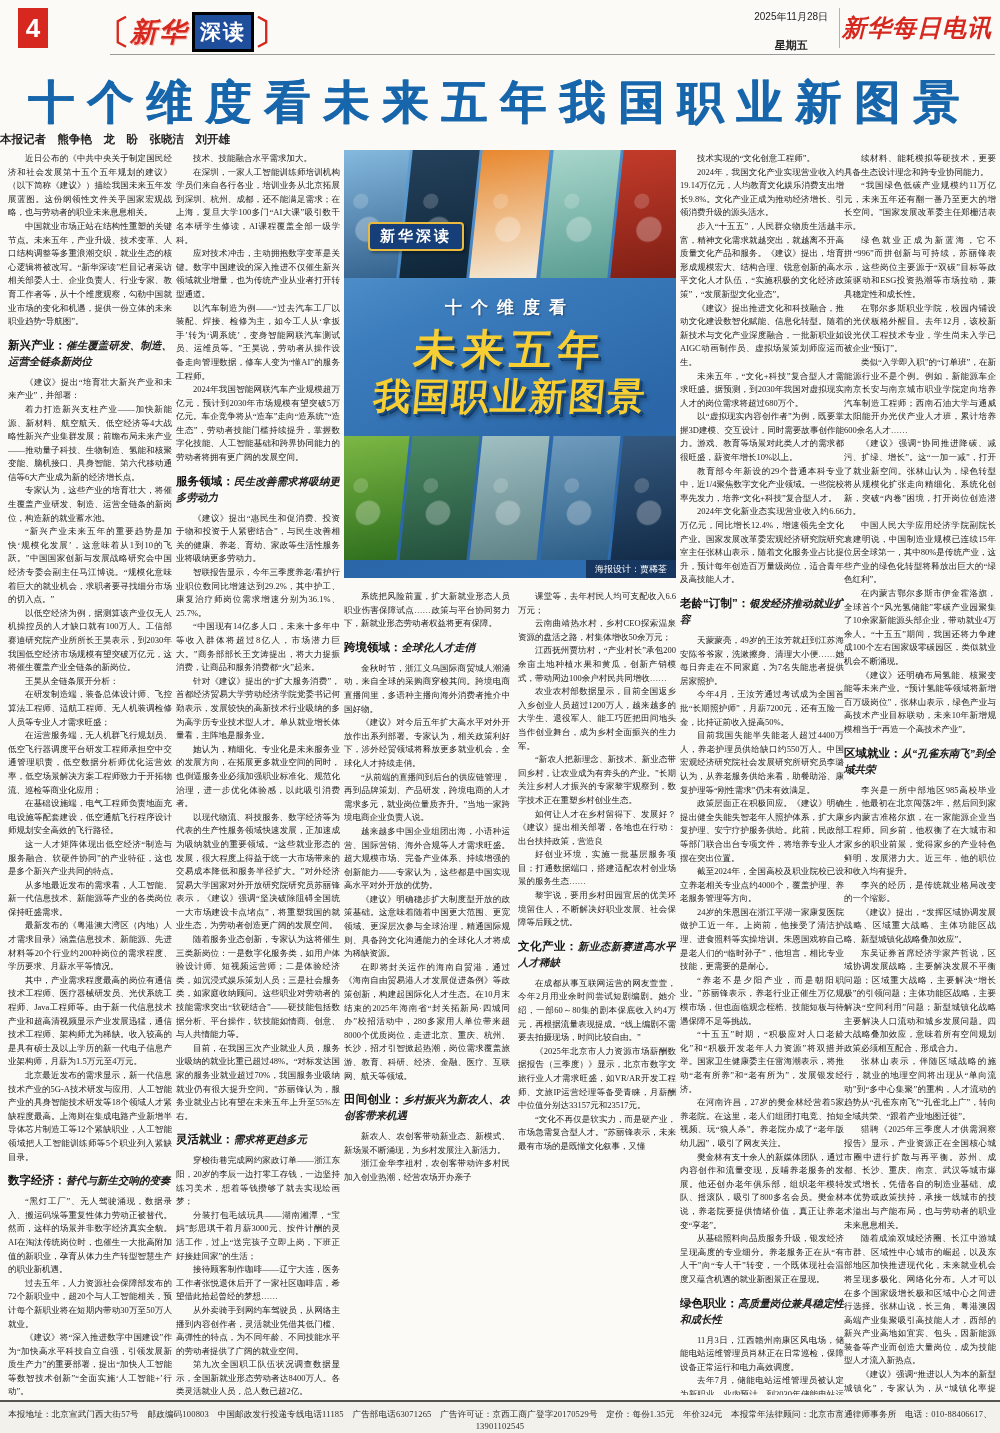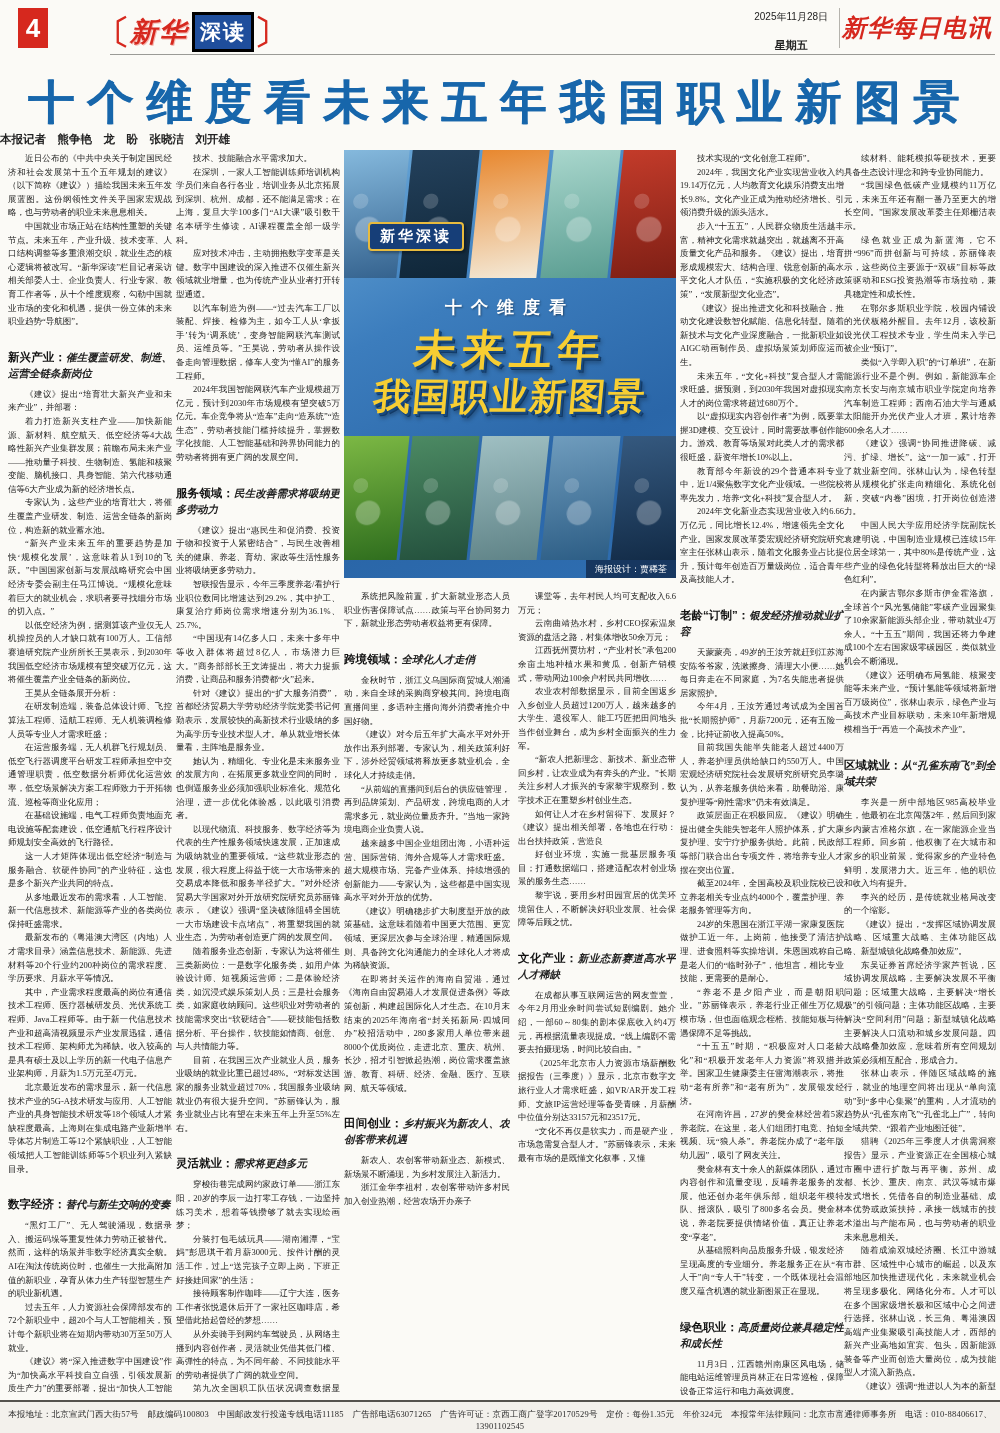--- a/index.html
+++ b/index.html
@@ -26,21 +26,21 @@
             font-size:46px;letter-spacing:13px;font-family:"DejaVu Serif",serif;
             text-shadow:1px 0 0 #1766ab;}
   #byline{position:absolute;left:0;right:0;top:132px;text-align:left;font-size:11.5px;color:#222;font-weight:bold;}
   
   .col{position:absolute;top:152px;height:1243px;width:164px;overflow:hidden;text-align:justify;
        font-size:8.5px;line-height:13.6px;color:#1b1b1b;}
   #col1{left:8px;}  #col2{left:176px;}  #col3{left:680px;}  #col4{left:844px;width:152px;}
   #midL{left:344px;top:590px;height:805px;width:166px;}
   #midR{left:518px;top:590px;height:805px;width:158px;}
   .para{margin:0;text-indent:2em;}
-  .sec-h{margin:20px 0 6px;line-height:16px;text-indent:0;}
+  .sec-h{margin:8px 0 6px;line-height:16px;text-indent:0;}
   .sec-name{font-family:"Liberation Sans",sans-serif;font-weight:bold;font-size:11.5px;color:#111;}
   .sec-sub{font-size:10.5px;font-style:italic;font-weight:bold;color:#222;}
   
   #poster{position:absolute;left:344px;top:150px;width:332px;height:428px;overflow:hidden;
           background:linear-gradient(155deg,#6aa8d8 0%,#3c7dbd 35%,#2a66a8 70%,#2f6fb2 100%);}
   .strip{position:absolute;left:-8px;right:-8px;display:flex;gap:3px;}
   #strip-top{top:0;height:128px;}
   #strip-bottom{top:286px;height:124px;}
   .photo-seg{flex:1;transform:skewX(-6deg);position:relative;}
   .photo-seg::after{content:"";position:absolute;inset:0;

